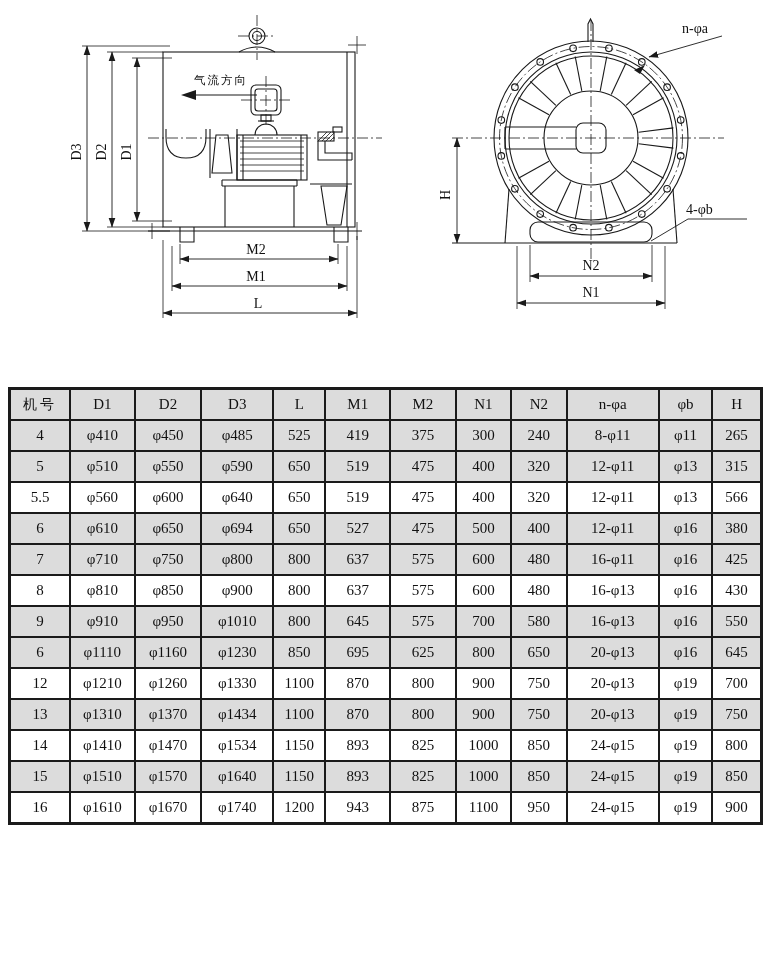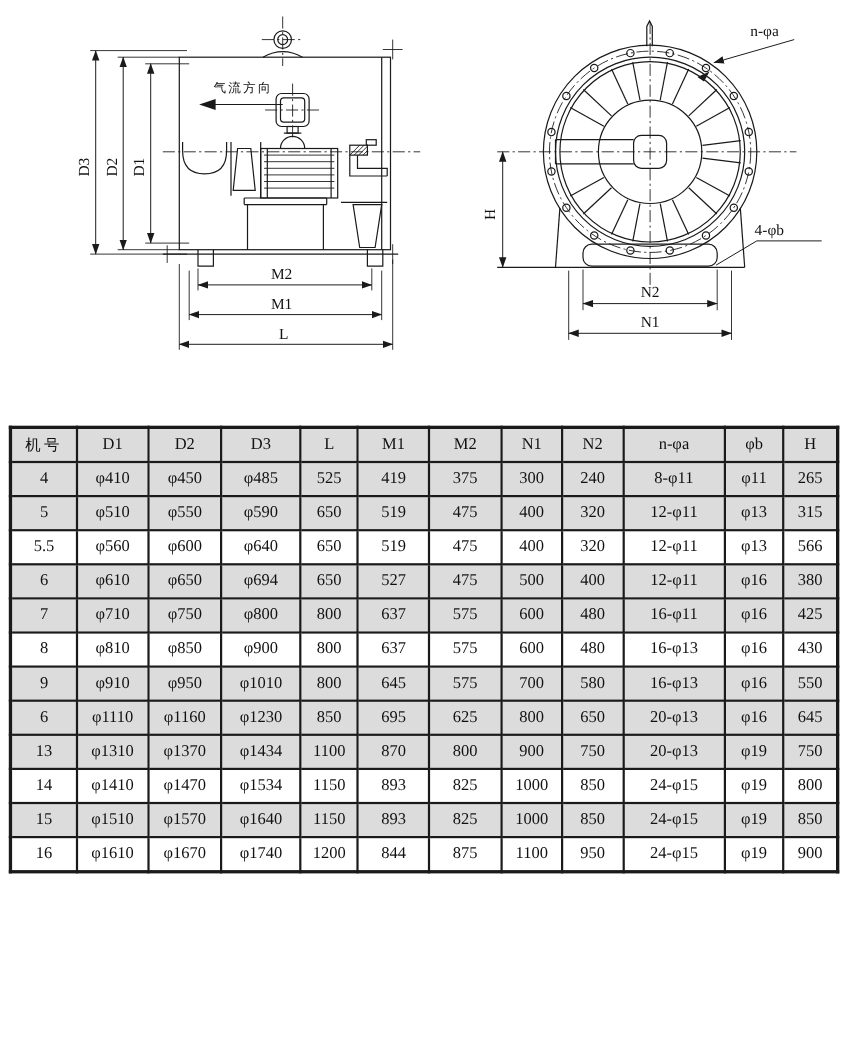--- a/index.html
+++ b/index.html
@@ -386,20 +386,34 @@
             <td>φ1230</td>
             <td>850</td>
             <td>695</td>
             <td>625</td>
             <td>800</td>
             <td>650</td>
             <td>20-φ13</td>
             <td>φ16</td>
             <td>645</td>
           </tr>
+          <tr>
+            <td>12</td>
+            <td>φ1210</td>
+            <td>φ1260</td>
+            <td>φ1330</td>
+            <td>1100</td>
+            <td>870</td>
+            <td>800</td>
+            <td>900</td>
+            <td>750</td>
+            <td>20-φ13</td>
+            <td>φ19</td>
+            <td>700</td>
+          </tr>
           <tr class="shade">
             <td>13</td>
             <td>φ1310</td>
             <td>φ1370</td>
             <td>φ1434</td>
             <td>1100</td>
             <td>870</td>
             <td>800</td>
             <td>900</td>
             <td>750</td>
@@ -434,21 +448,21 @@
             <td>24-φ15</td>
             <td>φ19</td>
             <td>850</td>
           </tr>
           <tr>
             <td>16</td>
             <td>φ1610</td>
             <td>φ1670</td>
             <td>φ1740</td>
             <td>1200</td>
-            <td>844</td>
+            <td>943</td>
             <td>875</td>
             <td>1100</td>
             <td>950</td>
             <td>24-φ15</td>
             <td>φ19</td>
             <td>900</td>
           </tr>
         </tbody>
     </table>
   </div>

